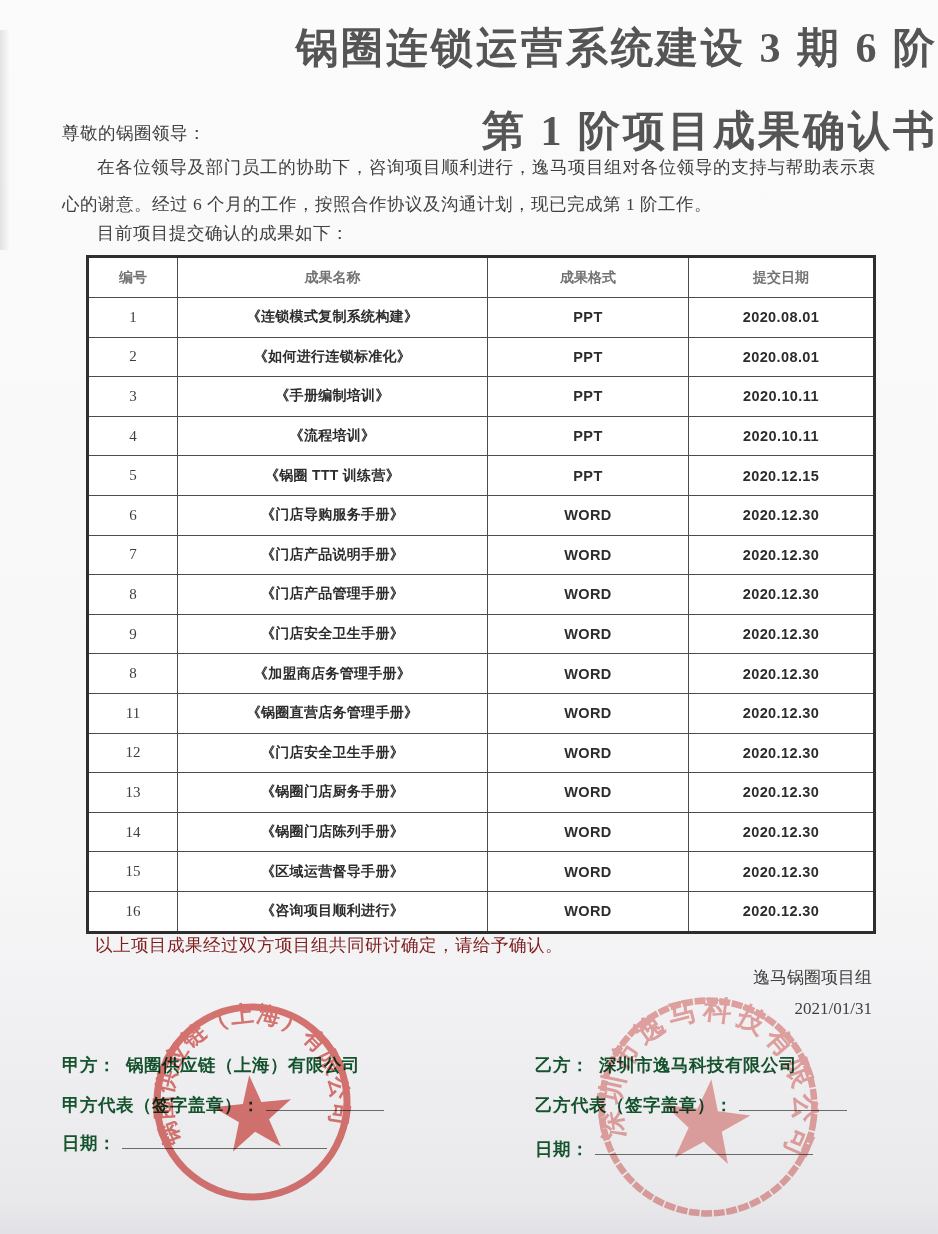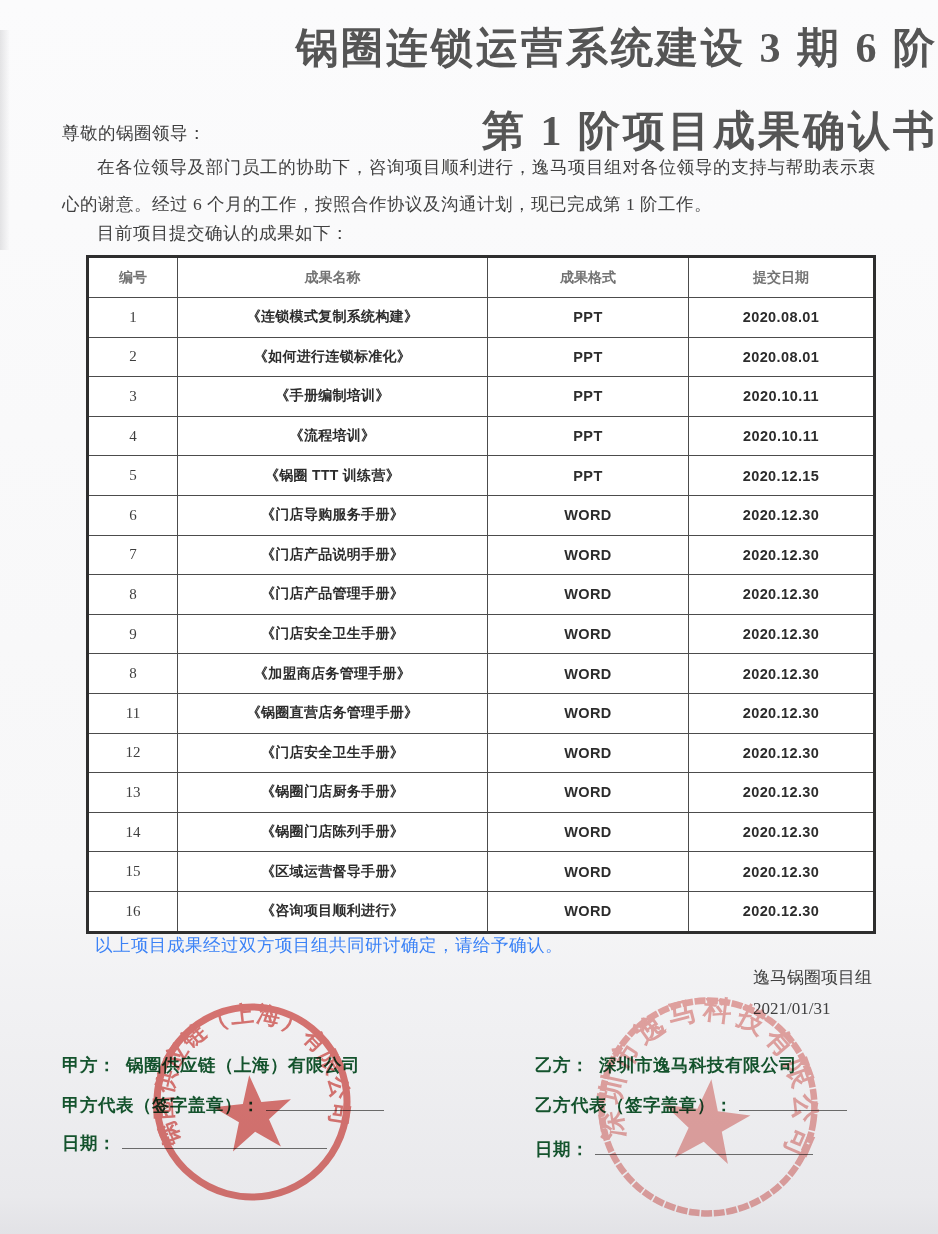--- a/index.html
+++ b/index.html
@@ -48,22 +48,22 @@
   td.col-num{font-size:15px;color:#3e3e3e;}
   td.col-name{
     font-family:"Liberation Sans","DejaVu Sans",sans-serif;
     font-weight:bold;font-size:14px;color:#2c2c2c;letter-spacing:0.3px;
   }
   td.col-format,td.col-date{
     font-family:"Liberation Sans","DejaVu Sans",sans-serif;
     font-weight:bold;font-size:14.5px;color:#2c2c2c;letter-spacing:0.4px;
   }
   
-  #closing{left:95px;top:933px;font-size:17.5px;color:#3b82f6;}
-  #signoff{right:66px;top:962px;font-size:17px;color:#3f3f3f;line-height:31px;}
+  #closing{left:95px;top:933px;font-size:17.5px;color:#7f1d1d;}
+  #signoff{right:66px;top:962px;text-align:right;font-size:17px;color:#3f3f3f;line-height:31px;}
   
   .sig-line-row{font-size:17.5px;font-weight:bold;color:#14532d;letter-spacing:0.5px;white-space:nowrap;}
   .blank{display:inline-block;border-bottom:1.4px solid #6a6a6a;height:15px;vertical-align:baseline;margin-left:6px;}
   #pa-name{left:62px;top:1053px;}
   #pa-rep {left:62px;top:1093px;}
   #pa-date{left:62px;top:1131px;}
   #pb-name{left:535px;top:1053px;}
   #pb-rep {left:535px;top:1093px;}
   #pb-date{left:535px;top:1137px;}
   .company{margin-left:10px;}

